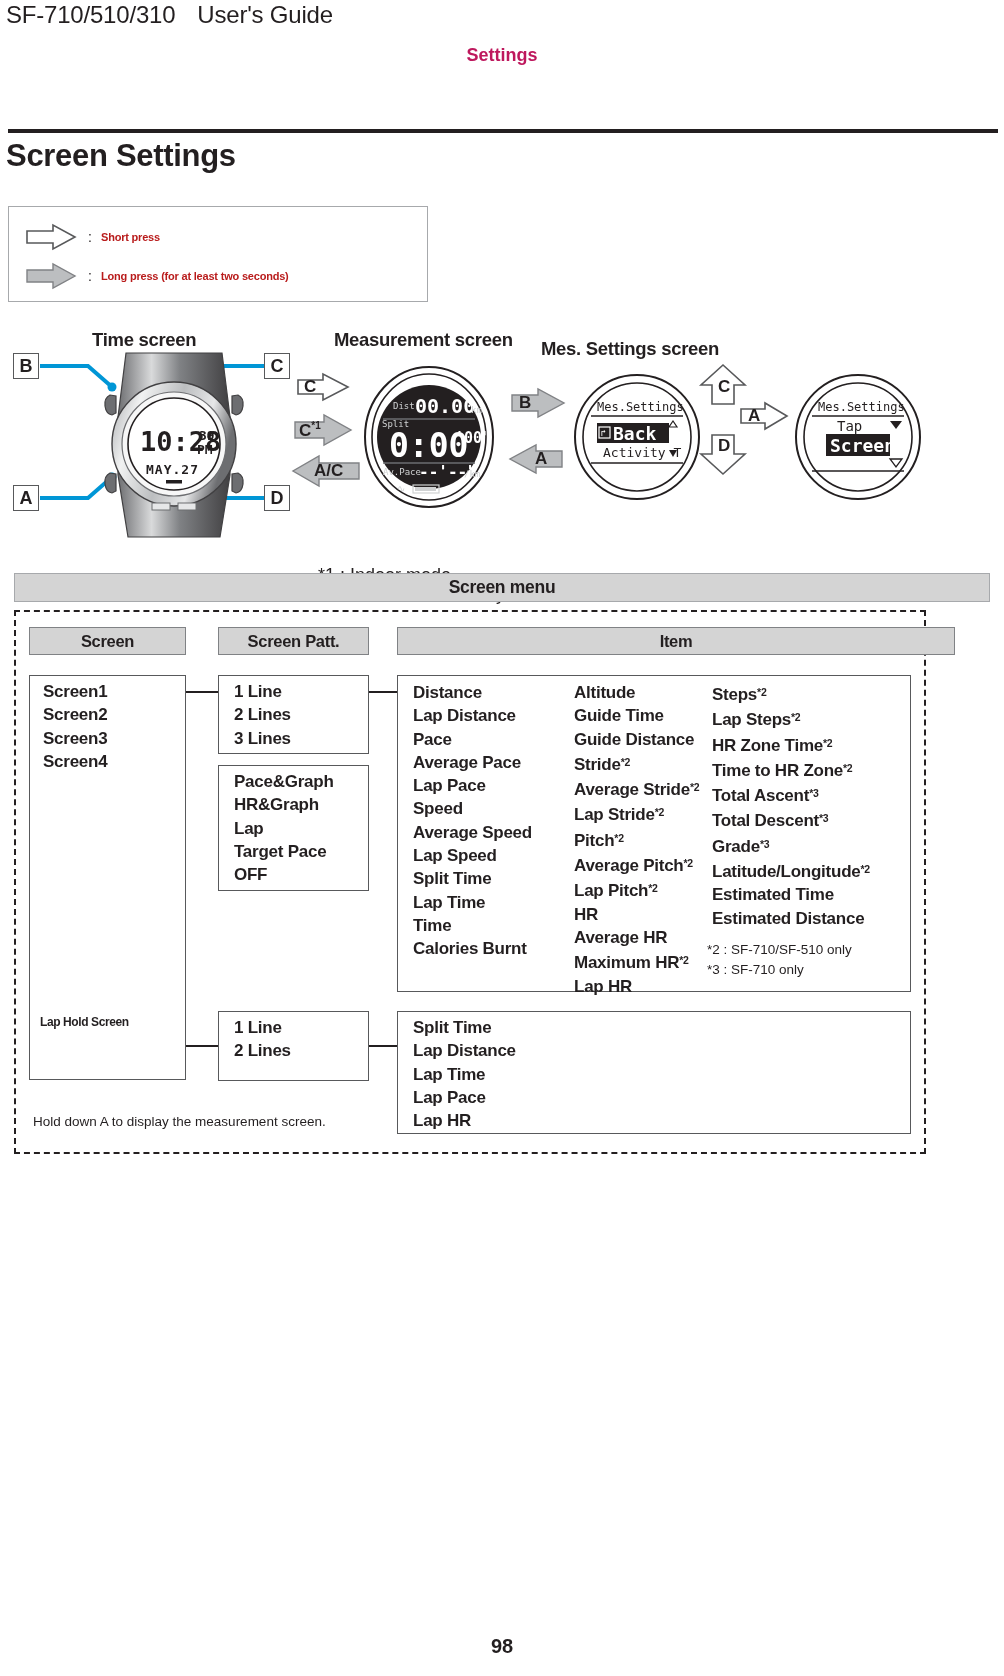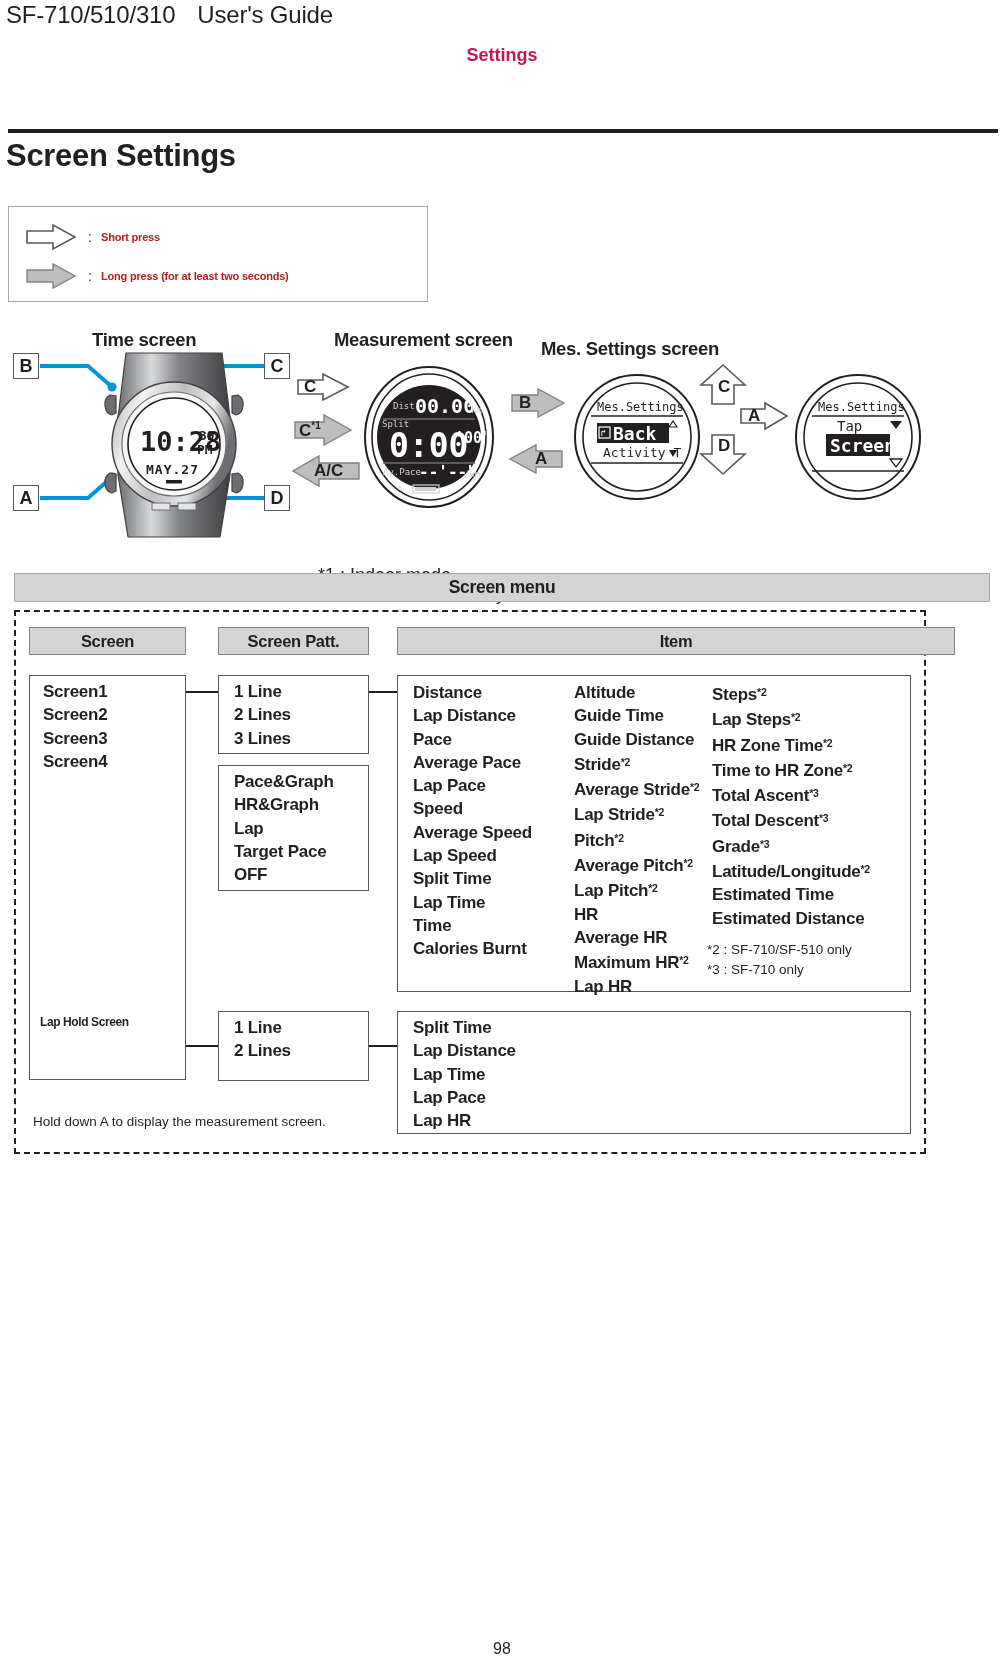--- a/index.html
+++ b/index.html
@@ -260,22 +260,22 @@
     white-space: nowrap;
   }
 
   .connector { position: absolute; background: #231f20; }
 
   .page-number {
     position: absolute;
     bottom: 18px;
     left: 0; right: 0;
     text-align: center;
-    font-size: 16px;
-    font-weight: normal;
+    font-size: 20px;
+    font-weight: bold;
     color: #231f20;
   }
 
   
   .lcd-text { font-family: "DejaVu Sans Mono", monospace; }
 </style>
 </head>
 <body>
 
 <div class="page-header">

